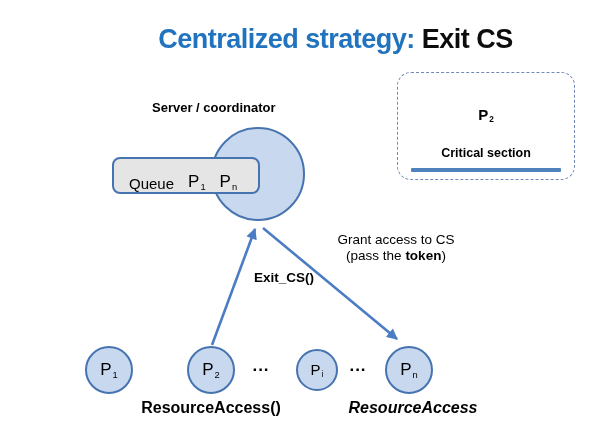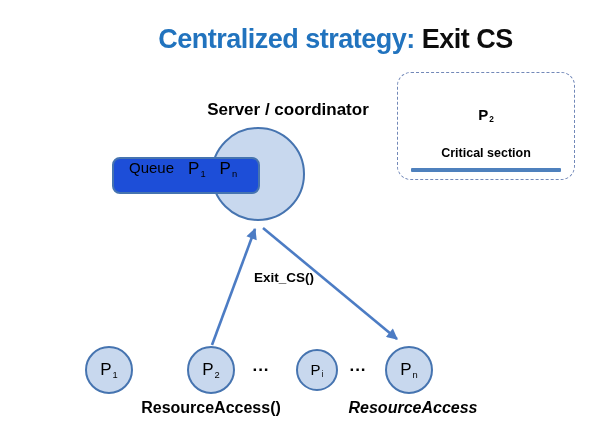--- a/index.html
+++ b/index.html
@@ -19,47 +19,47 @@
     font-size: 27px;
     font-weight: bold;
     letter-spacing: -0.5px;
     padding-left: 29px;
   }
   .title .accent { color: #2173BE; }
   .title .suffix { color: #0d0d0d; }
 
   .server-label {
     position: absolute;
-    left: 168px; top: 100px; width: 240px;
-    text-align: center;
-    font-size: 17px;
+    left: 152px; top: 100px; width: 240px;
+    text-align: left;
+    font-size: 13px;
     font-weight: bold;
   }
   .circle {
     position: absolute;
     border-radius: 50%;
     background: #C8D8EE;
     border: 2px solid #4674B0;
     box-sizing: border-box;
     display: flex;
     align-items: center;
     justify-content: center;
   }
   .server-circle { left: 211px; top: 127px; width: 94px; height: 94px; z-index: 1; }
 
   .queue-box {
     position: absolute;
     left: 112px; top: 157px; width: 148px; height: 37px;
-    background: #1d4ed8;
+    background: #e5e5e5;
     border: 2px solid #4674B0;
     border-radius: 8px;
     box-sizing: border-box;
     z-index: 2;
     display: flex;
-    align-items: flex-start;
+    align-items: flex-end;
     padding-left: 15px;
   }
   .queue-label { font-size: 15px; }
   .queue-proc { font-size: 17px; margin-left: 14px; }
   .queue-proc:first-of-type { margin-left: 24px; }
 
   .proc-base { font-size: inherit; }
   .sub { font-size: 0.55em; vertical-align: -0.3em; margin-left: 1px; }
 
   .cs-box {
@@ -167,20 +167,24 @@
       <marker id="arrowhead" viewBox="0 0 10 10" refX="9" refY="5" markerWidth="13" markerHeight="11" markerUnits="userSpaceOnUse" orient="auto">
         <path d="M0,0 L10,5 L0,10 z" fill="#4C7CC4"></path>
       </marker>
     </defs>
     <line x1="212" y1="345" x2="255" y2="229" stroke="#4C7CC4" stroke-width="2.6" marker-end="url(#arrowhead)"></line>
     <line x1="263" y1="228" x2="397" y2="339" stroke="#4C7CC4" stroke-width="2.6" marker-end="url(#arrowhead)"></line>
   </svg>
 
   <div class="msg-exit">Exit_CS()</div>
 
+  <div class="msg-grant">
+    <span>Grant access to CS</span><br>
+    <span><span>(pass the </span><b>token</b><span>)</span></span>
+  </div>
 
   <div class="circle proc-circle proc-p1">
     <span><span>P</span><span class="sub">1</span></span>
   </div>
   <div class="circle proc-circle proc-p2">
     <span><span>P</span><span class="sub">2</span></span>
   </div>
   <div class="circle proc-circle proc-pi">
     <span><span>P</span><span class="sub">i</span></span>
   </div>

